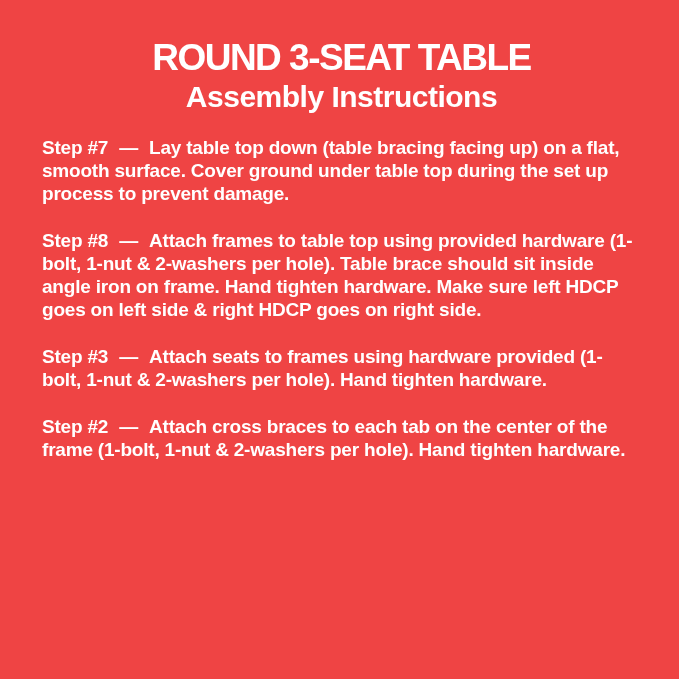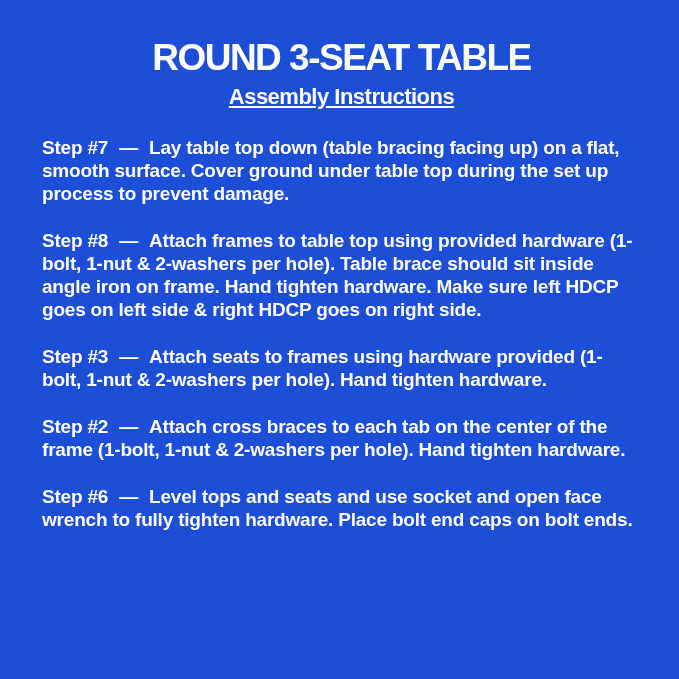--- a/index.html
+++ b/index.html
@@ -4,44 +4,43 @@
 <style>
   html, body {
     margin: 0;
     padding: 0;
     background: #000000;
   }
   .page {
     position: relative;
     width: 679px;
     height: 679px;
-    background: #1d4ed8;
+    background: #ef4444;
     color: #ffffff;
     font-family: "Liberation Sans", sans-serif;
     font-weight: bold;
     overflow: hidden;
     box-sizing: border-box;
     padding: 36px 38px 0 42px;
   }
   .header {
     text-align: center;
     margin-bottom: 24px;
   }
   .title {
     font-size: 37px;
     line-height: 44px;
     letter-spacing: -1.5px;
     margin: 0;
   }
   .subtitle {
-    font-size: 22px;
+    font-size: 30px;
     line-height: 30px;
     letter-spacing: -0.5px;
     margin: 2px 0 0 0;
-    text-decoration: underline;
   }
   .steps {
     text-align: left;
   }
   .step {
     font-size: 19px;
     line-height: 23px;
     letter-spacing: -0.2px;
     margin: 0 0 24px 0;
   }
@@ -62,15 +61,14 @@
   <div class="steps">
     <p class="step"><span>Step #7</span><span class="step-dash">—</span><span>Lay table top down (table bracing facing up) on a flat, smooth surface. Cover ground under table top during the set up process to prevent damage.</span></p>
 
     <p class="step"><span>Step #8</span><span class="step-dash">—</span><span>Attach frames to table top using provided hardware (1-bolt, 1-nut &amp; 2-washers per hole). Table brace should sit inside angle iron on frame. Hand tighten hardware. Make sure left HDCP goes on left side &amp; right HDCP goes on right side.</span></p>
 
     <p class="step"><span>Step #3</span><span class="step-dash">—</span><span>Attach seats to frames using hardware provided (1-bolt, 1-nut &amp; 2-washers per hole). Hand tighten hardware.</span></p>
 
     <p class="step"><span>Step #2</span><span class="step-dash">—</span><span>Attach cross braces to each tab on the center of the frame (1-bolt, 1-nut &amp; 2-washers per hole). Hand tighten hardware.</span></p>
 
 
-    <p class="step"><span>Step #6</span><span class="step-dash">—</span><span>Level tops and seats and use socket and open face wrench to fully tighten hardware. Place bolt end caps on bolt ends.</span></p>
   </div>
 </div>
 
 </body></html>

